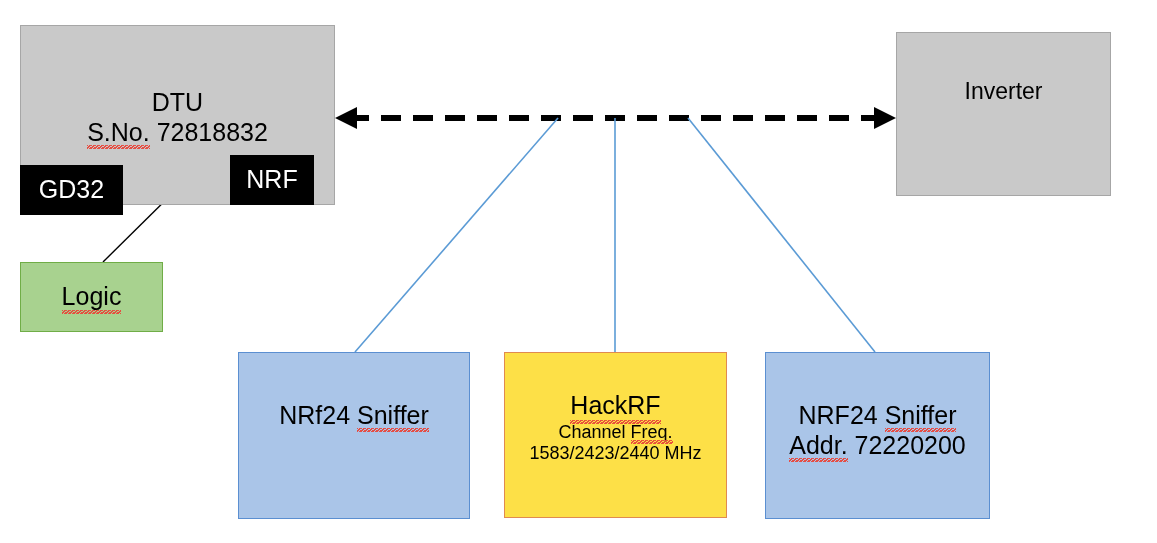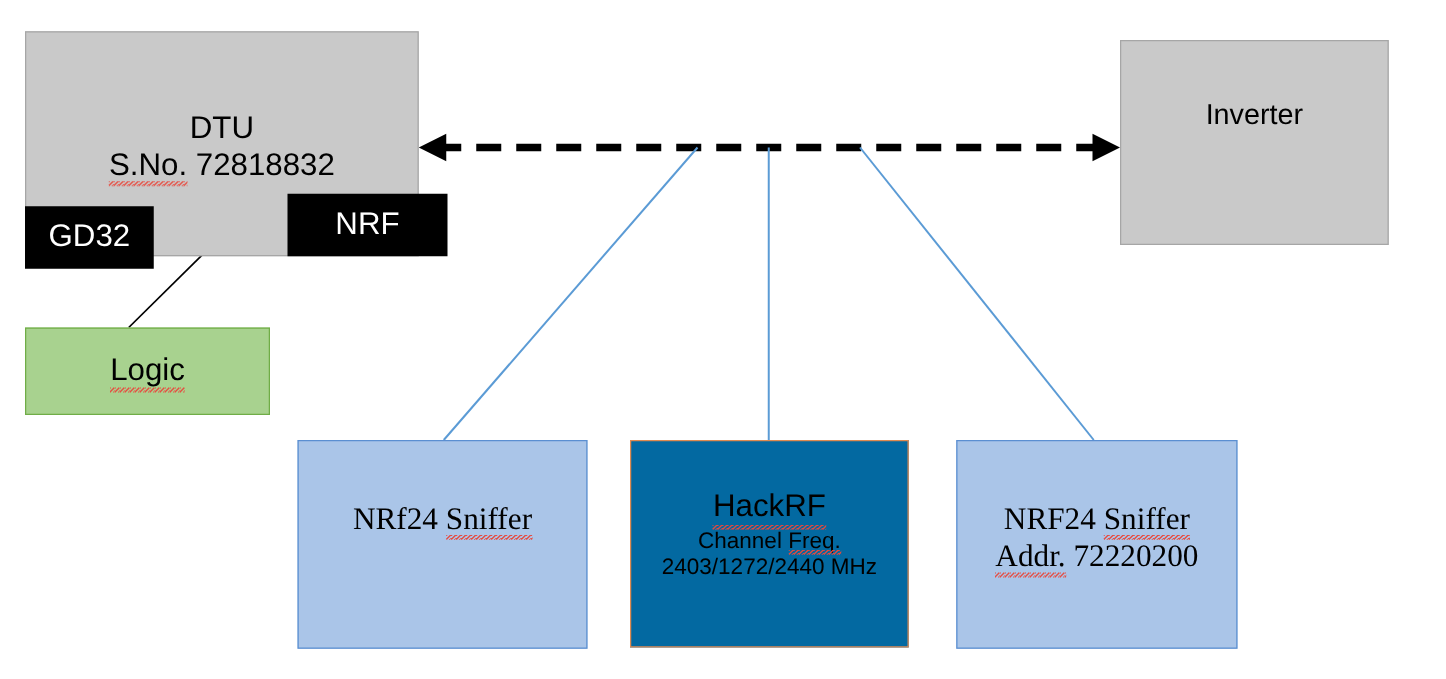--- a/index.html
+++ b/index.html
@@ -50,44 +50,43 @@
   }
 
   
   .chip {
     background: #000000;
     color: #ffffff;
     border: 0;
     font-size: 25px;
   }
   #gd32-box { left: 20px; top: 165px; width: 103px; height: 50px; }
-  #nrf-box  { left: 230px; top: 155px; width: 128px; height: 50px; }
+  #nrf-box  { left: 230px; top: 155px; width: 84px; height: 50px; }
 
   
   #logic-box {
-    left: 20px; top: 262px; width: 196px; height: 70px;
+    left: 20px; top: 262px; width: 143px; height: 70px;
     background: #a8d28f;
     border: 1px solid #70ad47;
     font-size: 25px;
   }
 
   
   .sniffer-box {
     background: #aac5e8;
     border: 1px solid #5b8fd1;
     font-size: 25px;
     justify-content: flex-start;
     padding-top: 48px;
-    font-family: Liberation Serif, serif;
   }
   #sniffer-left  { left: 238px; top: 352px; width: 232px; height: 167px; }
   #sniffer-right { left: 765px; top: 352px; width: 225px; height: 167px; }
   #hackrf-box {
     left: 504px; top: 352px; width: 223px; height: 166px;
-    background: #0369a1;
+    background: #fde047;
     border: 1px solid #e08a50;
     justify-content: flex-start;
     padding-top: 38px;
   }
   #hackrf-box .hackrf-title { font-size: 25px; }
   #hackrf-box .hackrf-sub   { font-size: 18px; }
 
   
   .sq {
     position: relative;
@@ -162,21 +161,21 @@
     <span class="ln">Inverter</span>
   </div>
 
   <div class="node sniffer-box" id="sniffer-left">
     <span class="ln">NRf24&nbsp;<span class="sq">Sniffer</span></span>
   </div>
 
   <div class="node" id="hackrf-box">
     <span class="ln hackrf-title sq">HackRF</span>
     <span class="ln hackrf-sub">Channel&nbsp;<span class="sq sq-thin">Freq.</span></span>
-    <span class="ln hackrf-sub">2403/1272/2440 MHz</span>
+    <span class="ln hackrf-sub">1583/2423/2440 MHz</span>
   </div>
 
   <div class="node sniffer-box" id="sniffer-right">
     <span class="ln">NRF24&nbsp;<span class="sq">Sniffer</span></span>
     <span class="ln"><span class="sq">Addr.</span> <span>72220200</span></span>
   </div>
 
 </div>
 
 </body></html>

